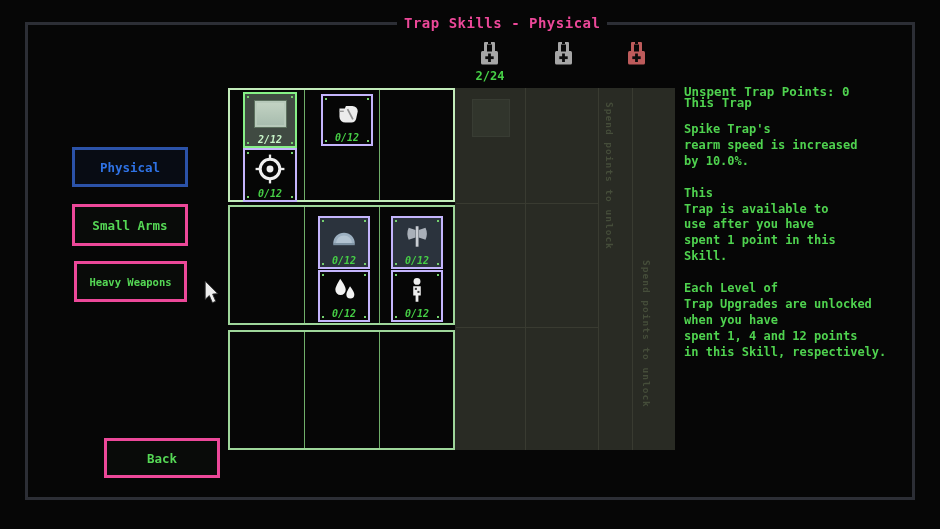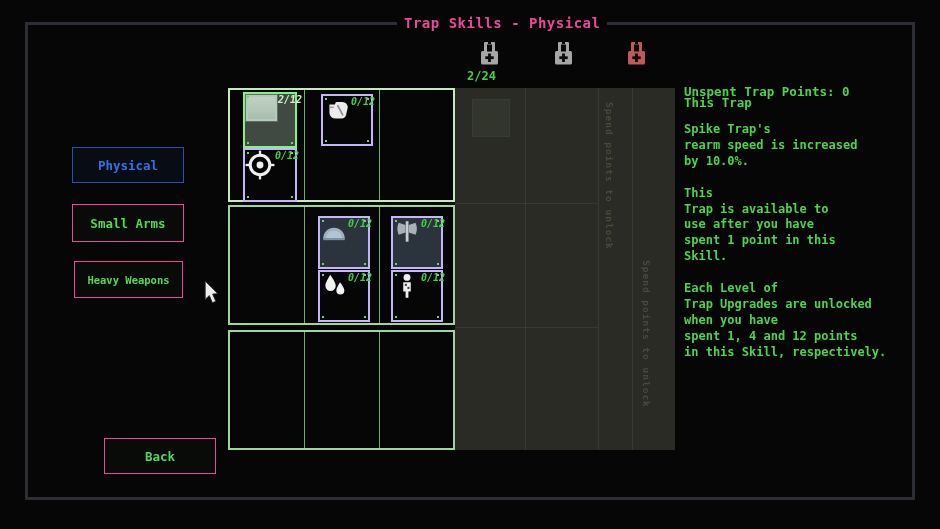--- a/index.html
+++ b/index.html
@@ -6,49 +6,49 @@
   #screen{position:relative;width:940px;height:529px;background:#060606;overflow:hidden;
           font-family:"DejaVu Sans Mono",monospace;color:#4fd24f;}
   .abs{position:absolute;}
   
   #frame{left:25px;top:22px;width:884px;height:472px;border:3px solid #2c2e35;}
   
   #title{left:397px;top:15px;font-size:14px;font-weight:bold;color:#ec4899;background:#060606;
          padding:0 7px;letter-spacing:.5px;}
   
   .lock{width:25px;height:27px;}
-  #progress{left:467px;top:69px;width:46px;text-align:left;font-size:12px;font-weight:bold;color:#47d047;}
+  #progress{left:467px;top:69px;width:46px;text-align:center;font-size:12px;font-weight:bold;color:#47d047;}
   
   #unspent{left:684px;top:36px;font-size:12.5px;font-weight:bold;margin-top:48px;}
   #skillname{left:684px;top:95px;font-size:12.5px;font-weight:bold;}
   #desc{left:684px;top:122px;width:238px;font-size:12px;font-weight:bold;line-height:15.9px;white-space:pre-line;}
   
   .btn{display:flex;align-items:center;justify-content:center;font-weight:bold;font-size:12.5px;
-       color:#55d755;border:1px solid #ec4899;background:#090b09;cursor:pointer;}
+       color:#55d755;border:3px solid #ec4899;background:#090b09;cursor:pointer;}
   .btn.blue{color:#2f72e4;border-color:#2b52a8;background:#080c14;}
   #btn-physical{left:72px;top:147px;width:110px;height:34px;}
   #btn-smallarms{left:72px;top:204px;width:110px;height:36px;}
   #btn-heavy{left:74px;top:261px;width:107px;height:35px;font-size:10.5px;}
   #btn-elemental{left:72px;top:319px;width:110px;height:36px;}
   #btn-back{left:72px;top:438px;width:110px;height:34px;margin-left:32px;}
   
   .tier{border:2px solid #9ed69a;}
   #tier1{left:228px;top:88px;width:223px;height:110px;border-color:#c2ecba;}
   #tier2{left:228px;top:205px;width:223px;height:116px;}
   #tier3{left:228px;top:330px;width:223px;height:116px;}
   .tdiv{position:absolute;top:0;bottom:0;width:1px;background:#6fae69;}
   .tdiv.d1{left:74px;} .tdiv.d2{left:149px;}
   
   #grayzone{left:455px;top:88px;width:220px;height:362px;background:#292b24;}
   .gvl{top:88px;height:362px;width:1px;background:#393b31;}
   .ghl{left:456px;width:142px;height:1px;background:#393b31;}
   #ghost{left:472px;top:99px;width:36px;height:36px;background:#31352c;border:1px solid #383c33;}
   .vlabel{writing-mode:vertical-rl;font-size:9.5px;font-weight:bold;color:#454d3a;letter-spacing:1px;}
   
-  .skill{border:2px solid #c4b5fd;background:#060606;display:flex;flex-direction:row;align-items:flex-start;cursor:pointer;}
+  .skill{border:2px solid #c4b5fd;background:#060606;display:flex;flex-direction:column;align-items:center;cursor:pointer;}
   .skill .ic{flex:1;display:flex;align-items:center;justify-content:center;width:100%;}
   .skill .pts{font-size:10px;font-weight:bold;color:#46cf46;line-height:11px;margin-bottom:1px;font-style:italic;}
   .skill.sel{border-color:#86ef86;background:#404a42;}
   .skill.sel .pts{color:#c9f6c9;}
   .skill.slate{background:#2b333d;} 
   .dtl{top:2px;left:2px;} .dtr{top:2px;right:2px;} .dbl{bottom:2px;left:2px;} .dbr{bottom:2px;right:2px;}
   .cdot{position:absolute;width:2px;height:2px;background:#74d06e;}
   #sk-spike{left:243px;top:92px;width:50px;height:52px;}
   #sk-cross{left:243px;top:148px;width:50px;height:50px;}
   #sk-fist{left:321px;top:94px;width:48px;height:48px;}

